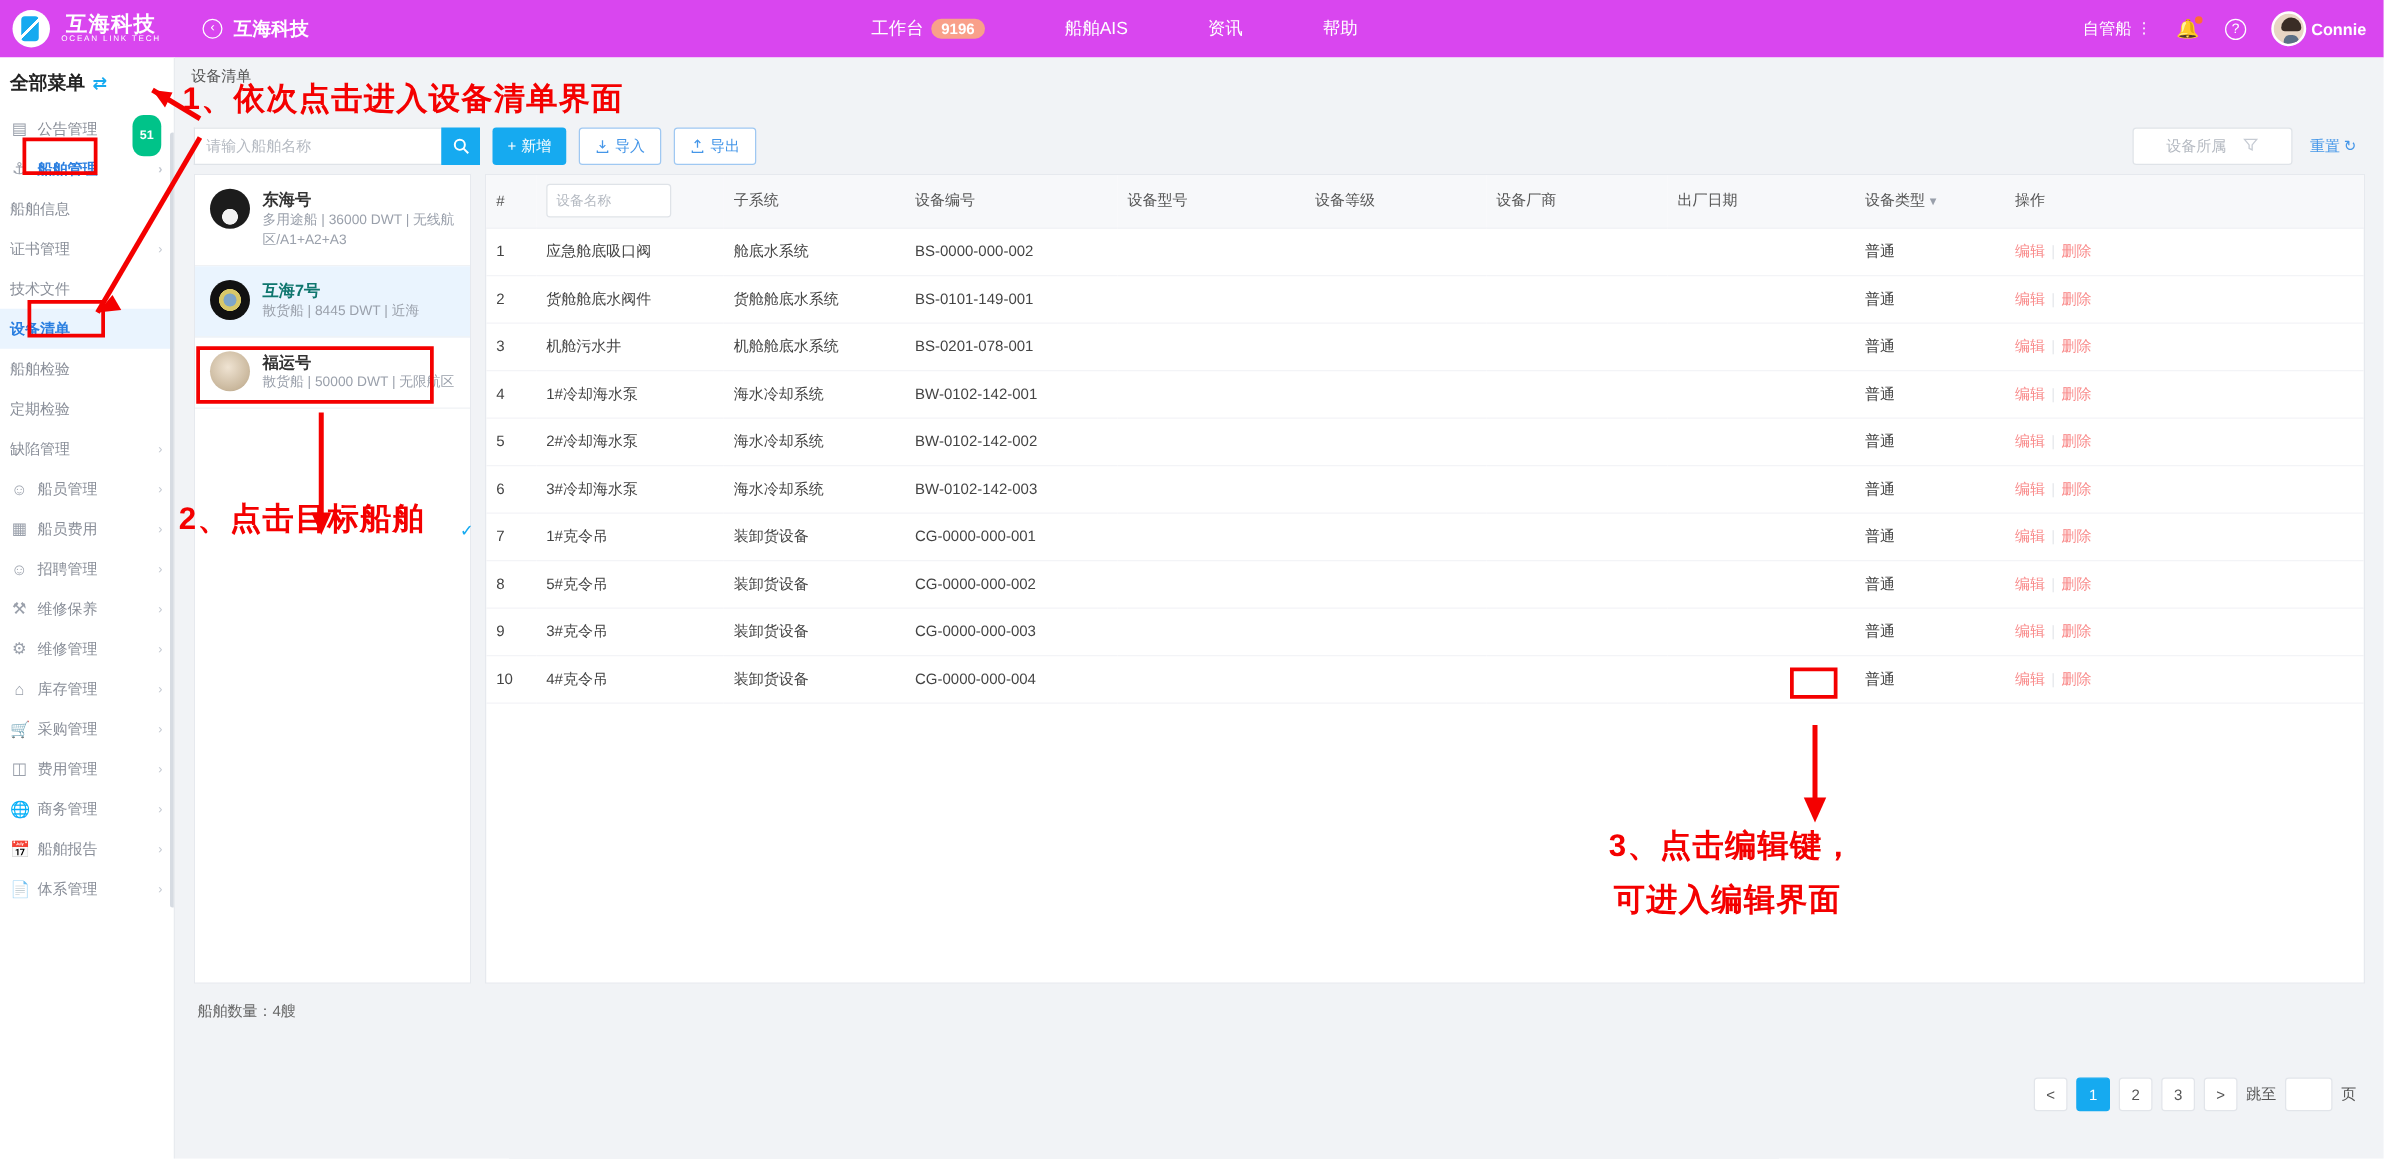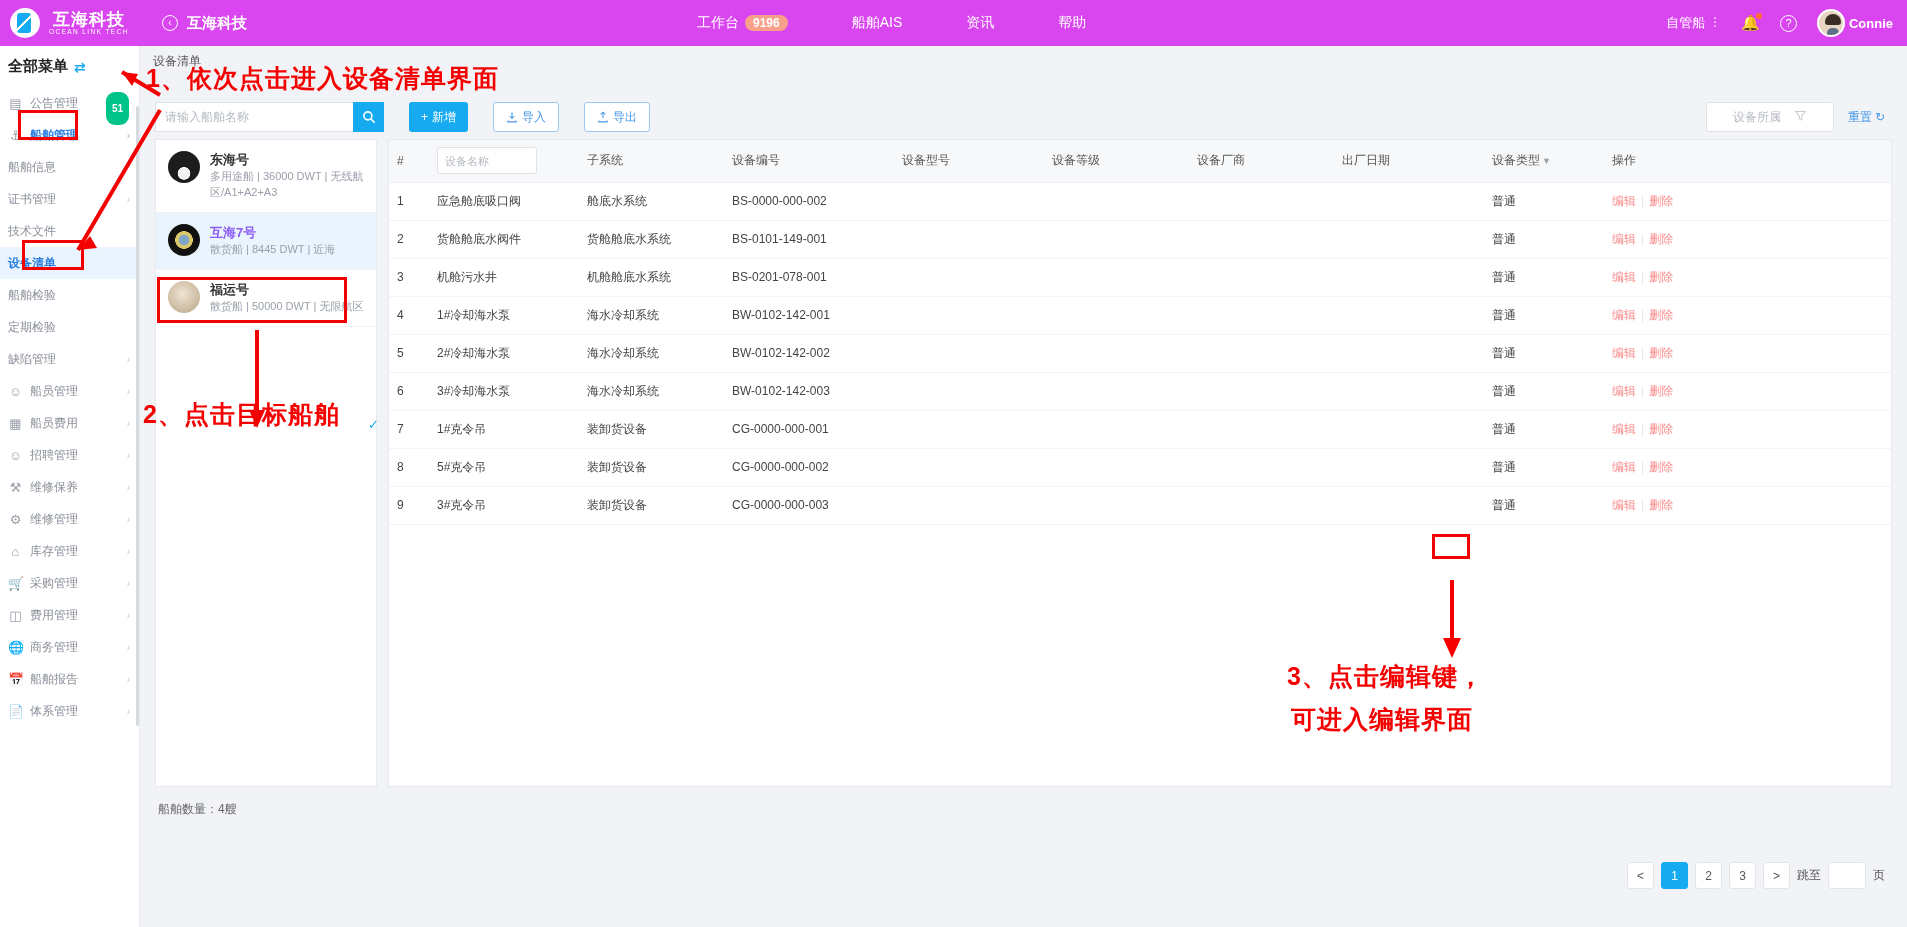--- a/index.html
+++ b/index.html
@@ -103,21 +103,21 @@
   .breadcrumb {
     position: absolute; top: 46px; left: 140px; width: 1767px; height: 30px;
     background: #f1f3f6; display: flex; align-items: center;
     padding-left: 13px; font-size: 12px; color: #555;
   }
 
   
   .content { position: absolute; top: 76px; left: 140px; width: 1767px; height: 851px; background: #f1f3f6; }
 
   
-  .toolbar { position: absolute; top: 26px; left: 15px; display: flex; align-items: center; gap: 25px; }
+  .toolbar { position: absolute; top: 26px; left: 15px; display: flex; align-items: center; gap: 10px; }
   .search-wrap { display: flex; }
   .search-input {
     width: 198px; height: 30px; border: 1px solid #dfe3e8; border-right: none;
     background: #fff; padding: 0 9px; font-size: 12px; color: #333; outline: none;
     font-family: inherit;
   }
   .search-input::placeholder { color: #b5bac2; }
   .search-btn {
     width: 31px; height: 30px; background: #16aaf0; border: none; color: #fff;
     display: flex; align-items: center; justify-content: center; cursor: pointer; font-size: 14px;
@@ -147,21 +147,21 @@
     background: #fff; border: 1px solid #e6e9ee;
   }
   .ship-item { display: flex; gap: 10px; padding: 11px 8px 11px 12px; border-bottom: 1px solid #f0f2f5; cursor: pointer; }
   .ship-item.selected { background: #eaf4fe; }
   .ship-ava { width: 32px; height: 32px; border-radius: 50%; flex: none; background: #444; }
   .ship-ava.a1 { background: radial-gradient(circle at 40% 35%, #666 0%, #2b2b2b 60%, #111 100%); }
   .ship-ava.a2 { background: radial-gradient(circle at 50% 70%, #f2f2f2 0 22%, #1c1c1c 24% 100%); }
   .ship-ava.a3 { background: radial-gradient(circle at 50% 50%, #7fa6c9 0 22%, #d8c86a 24% 38%, #111 40% 100%); }
   .ship-ava.a4 { background: radial-gradient(circle at 45% 40%, #efe3d2 0%, #c9b79c 70%, #a89274 100%); }
   .ship-name { font-size: 13px; font-weight: bold; color: #333; line-height: 1.4; }
-  .ship-item.selected .ship-name { color: #8b5cf6; }
+  .ship-item.selected .ship-name { color: #0f766e; }
   .ship-meta { font-size: 11px; color: #9aa0ab; line-height: 1.45; }
   .ship-count { position: absolute; top: 725px; left: 18px; font-size: 12px; color: #666; }
   .ship-check {
     position: absolute; left: 228px; top: 341px; width: 16px; height: 16px;
     color: #16aaf0; font-size: 13px;
   }
 
   
   .table-card {
     position: absolute; top: 63px; left: 248px; width: 1504px; height: 648px;
@@ -540,20 +540,32 @@
               <td>3#克令吊</td>
               <td>装卸货设备</td>
               <td>CG-0000-000-003</td>
               <td></td>
               <td></td>
               <td></td>
               <td></td>
               <td>普通</td>
               <td class="op-cell"><span class="op-link">编辑</span><span class="op-sep">|</span><span class="op-link">删除</span></td>
             </tr>
+            <tr>
+              <td>10</td>
+              <td>4#克令吊</td>
+              <td>装卸货设备</td>
+              <td>CG-0000-000-004</td>
+              <td></td>
+              <td></td>
+              <td></td>
+              <td></td>
+              <td>普通</td>
+              <td class="op-cell"><span class="op-link">编辑</span><span class="op-sep">|</span><span class="op-link">删除</span></td>
+            </tr>
           </tbody>
       </table>
     </div>
 
     <div class="pager">
       <div class="pg">&lt;</div>
       <div class="pg active">1</div>
       <div class="pg">2</div>
       <div class="pg">3</div>
       <div class="pg">&gt;</div>

